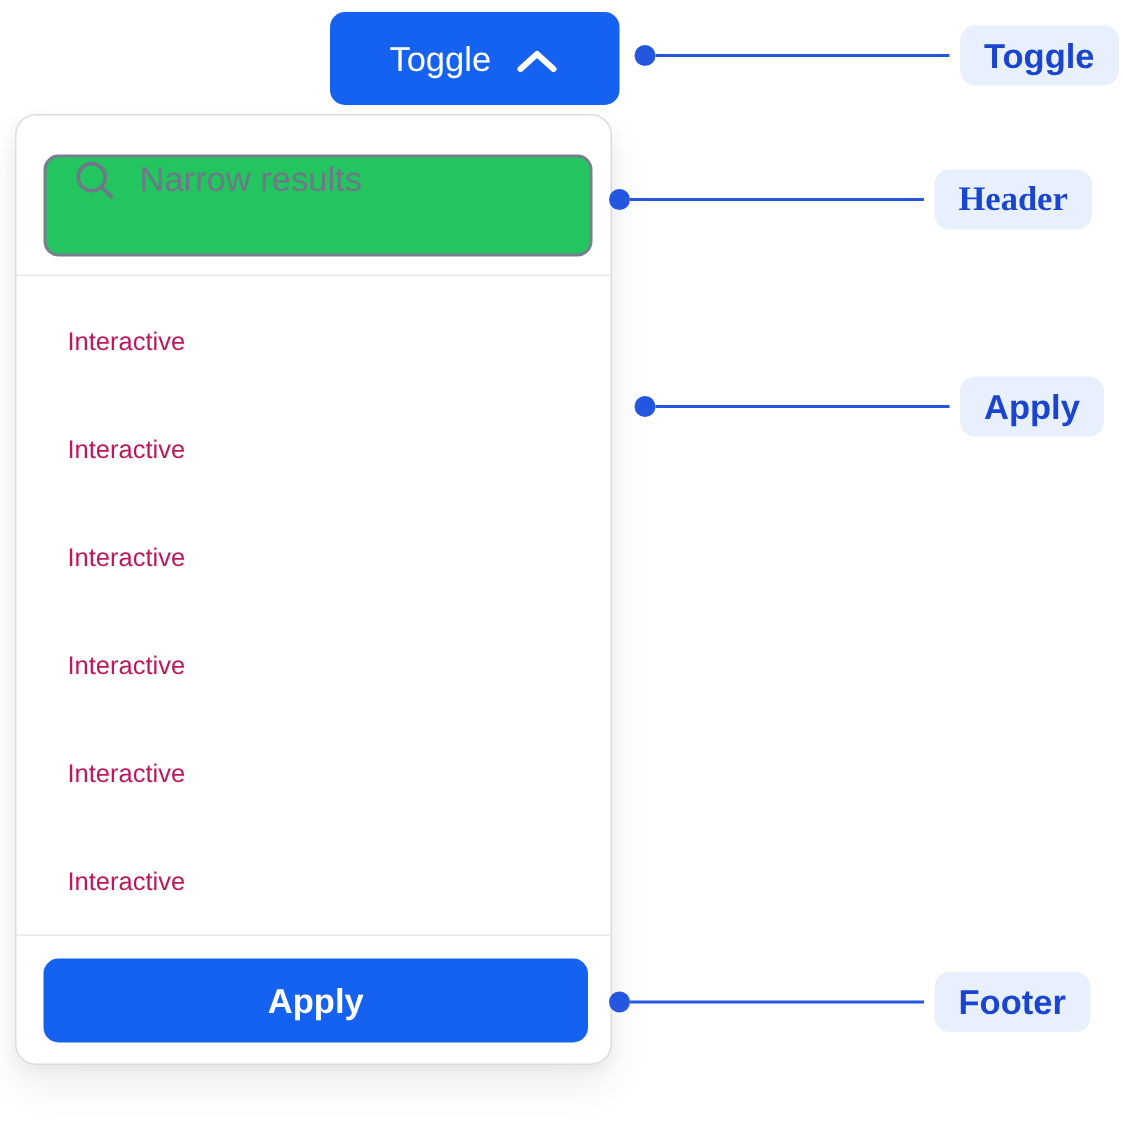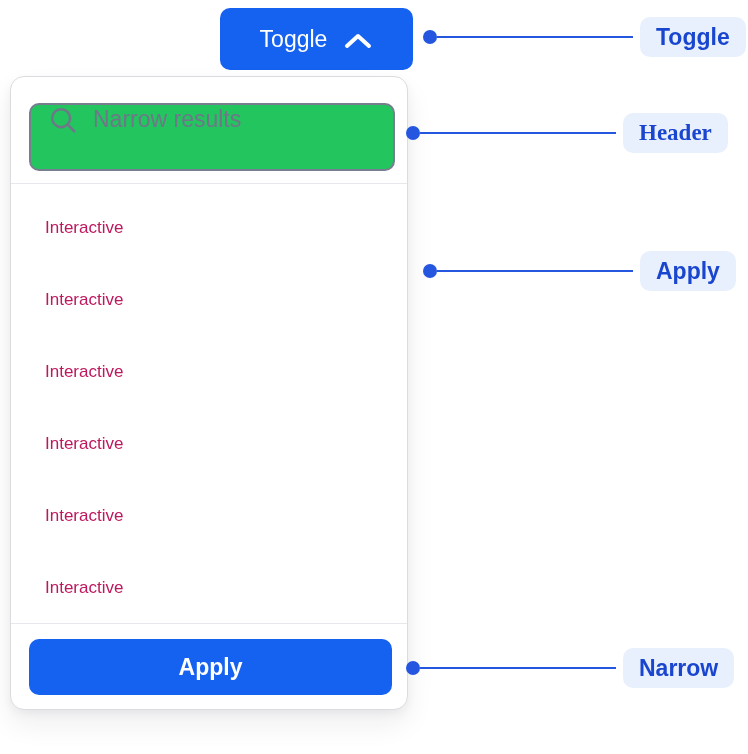--- a/index.html
+++ b/index.html
@@ -136,16 +136,16 @@
 
   <div class="callout callout-list">
     <span class="dot"></span>
     <span class="line"></span>
     <span class="pill">Apply</span>
   </div>
 
   <div class="callout callout-footer">
     <span class="dot"></span>
     <span class="line"></span>
-    <span class="pill">Narrow</span>
+    <span class="pill">Footer</span>
   </div>
 
 </div>
 
 </body></html>

